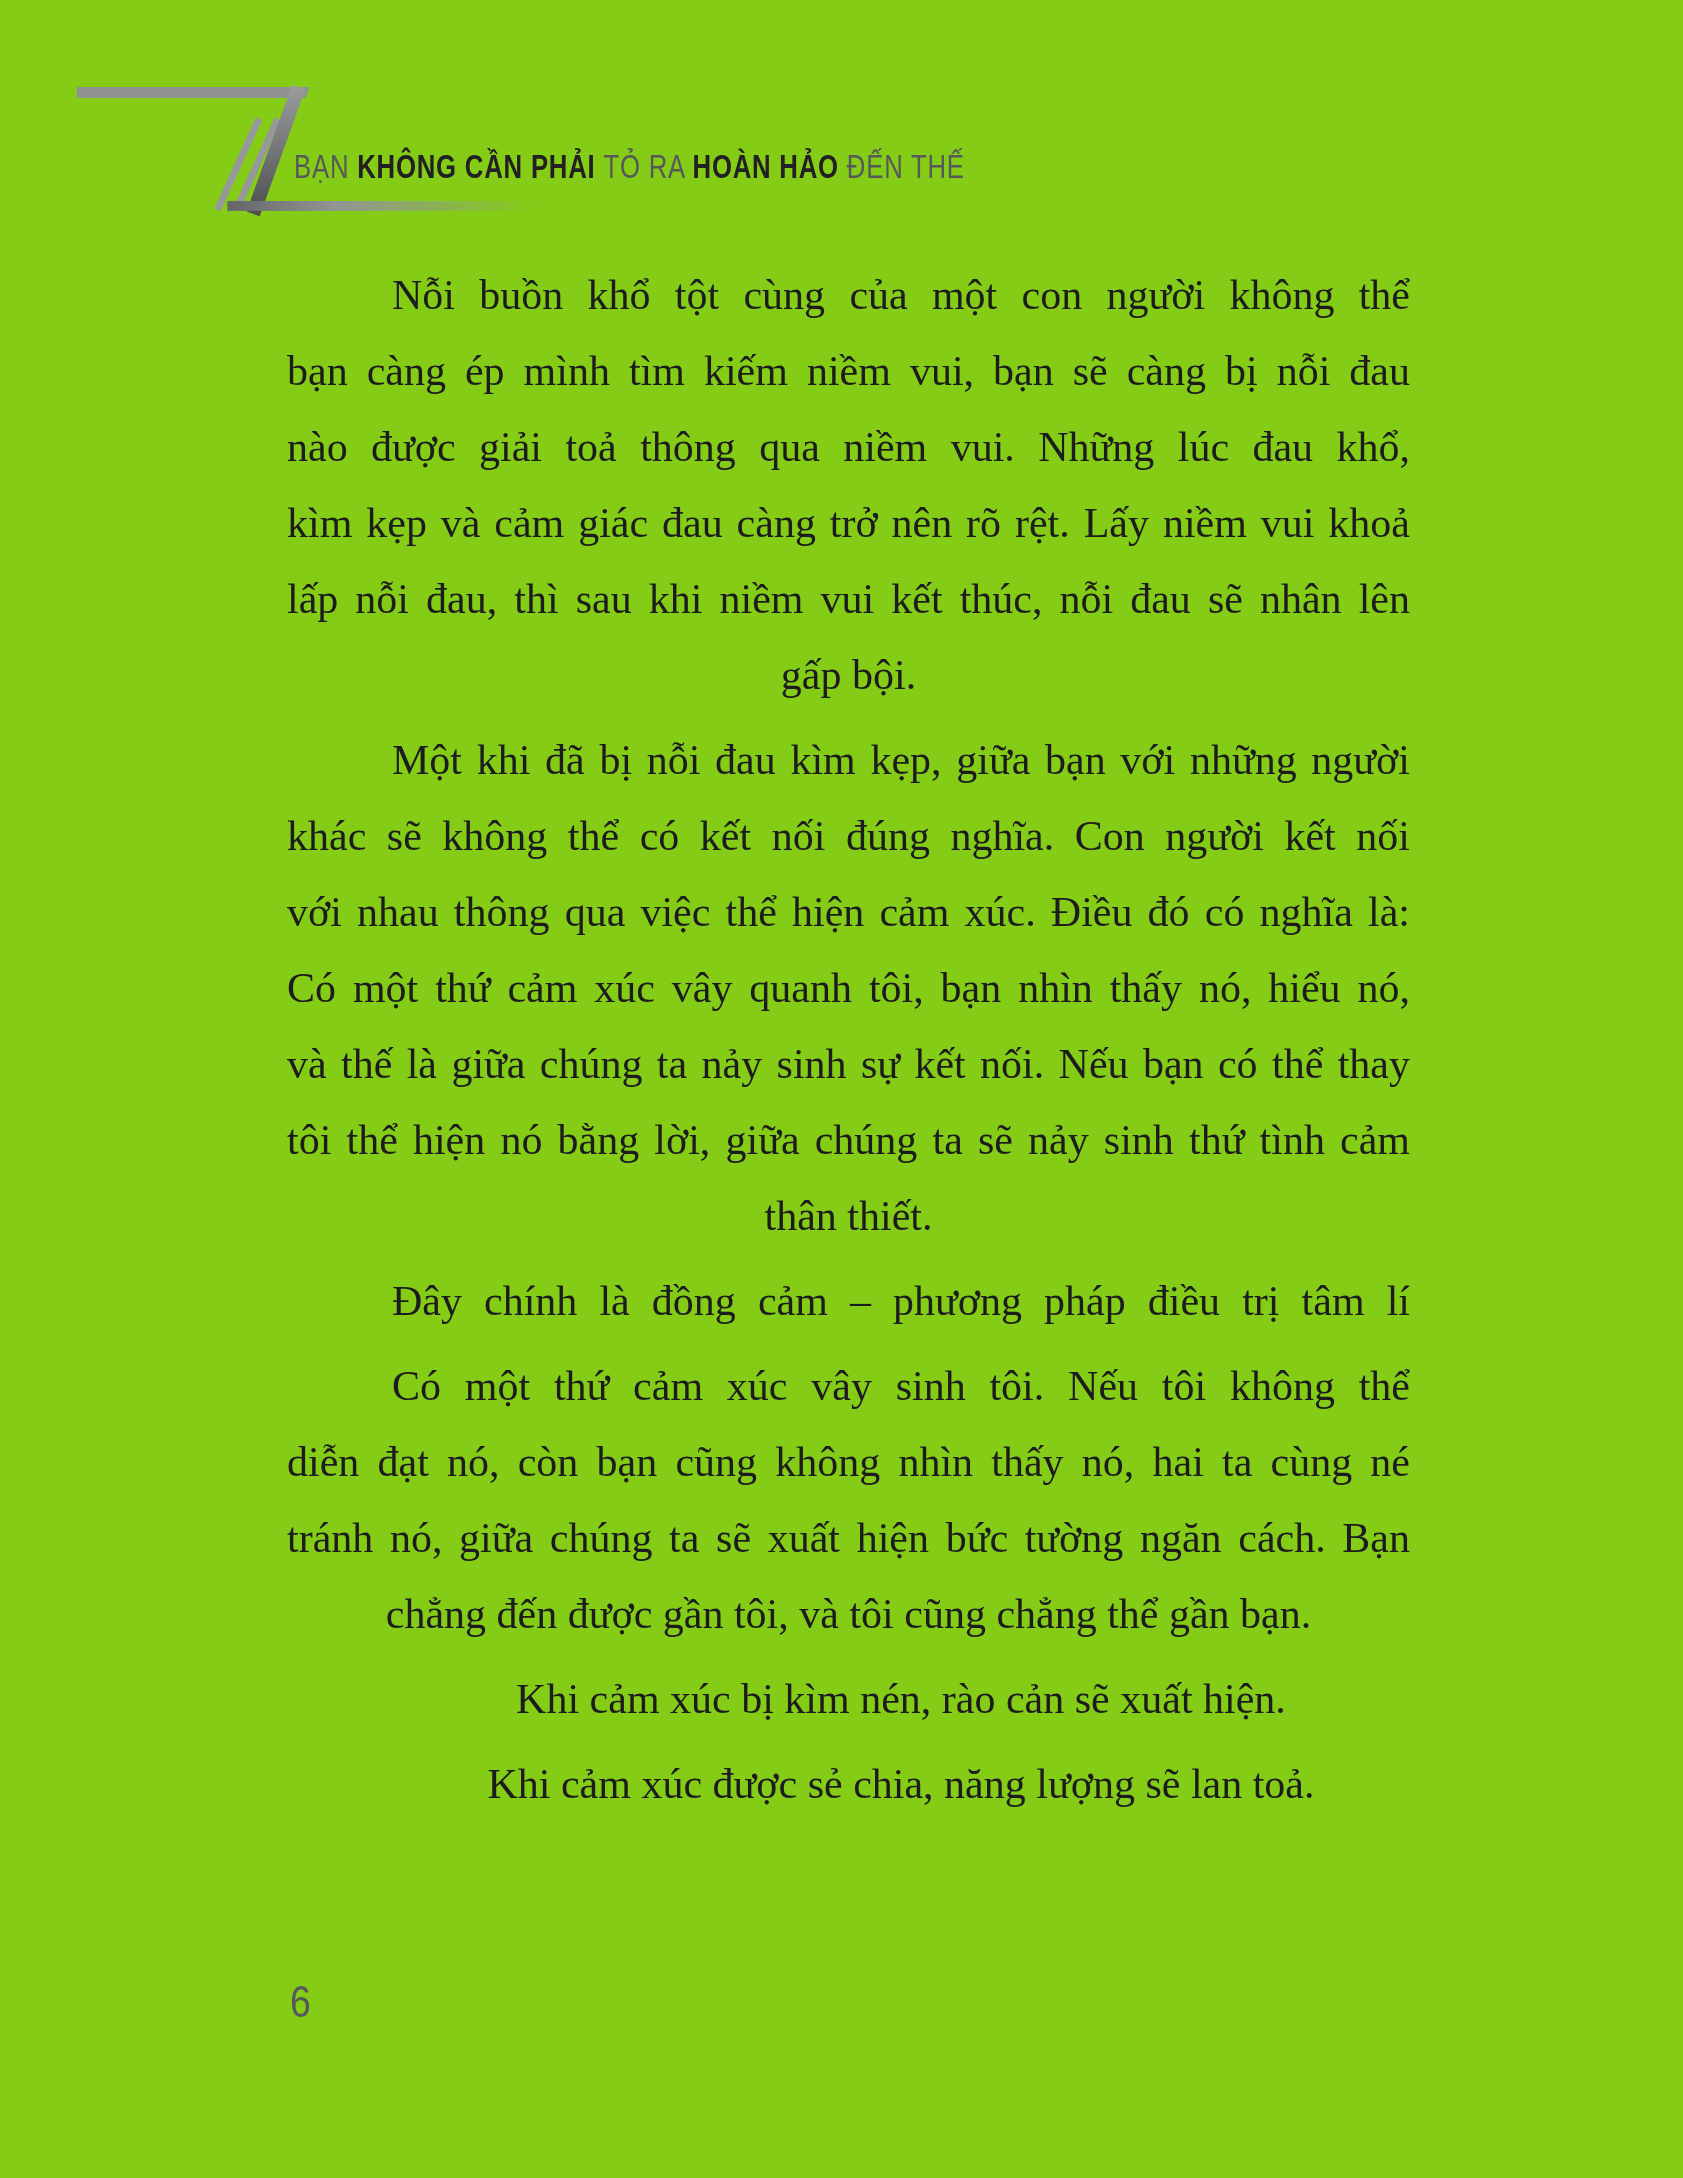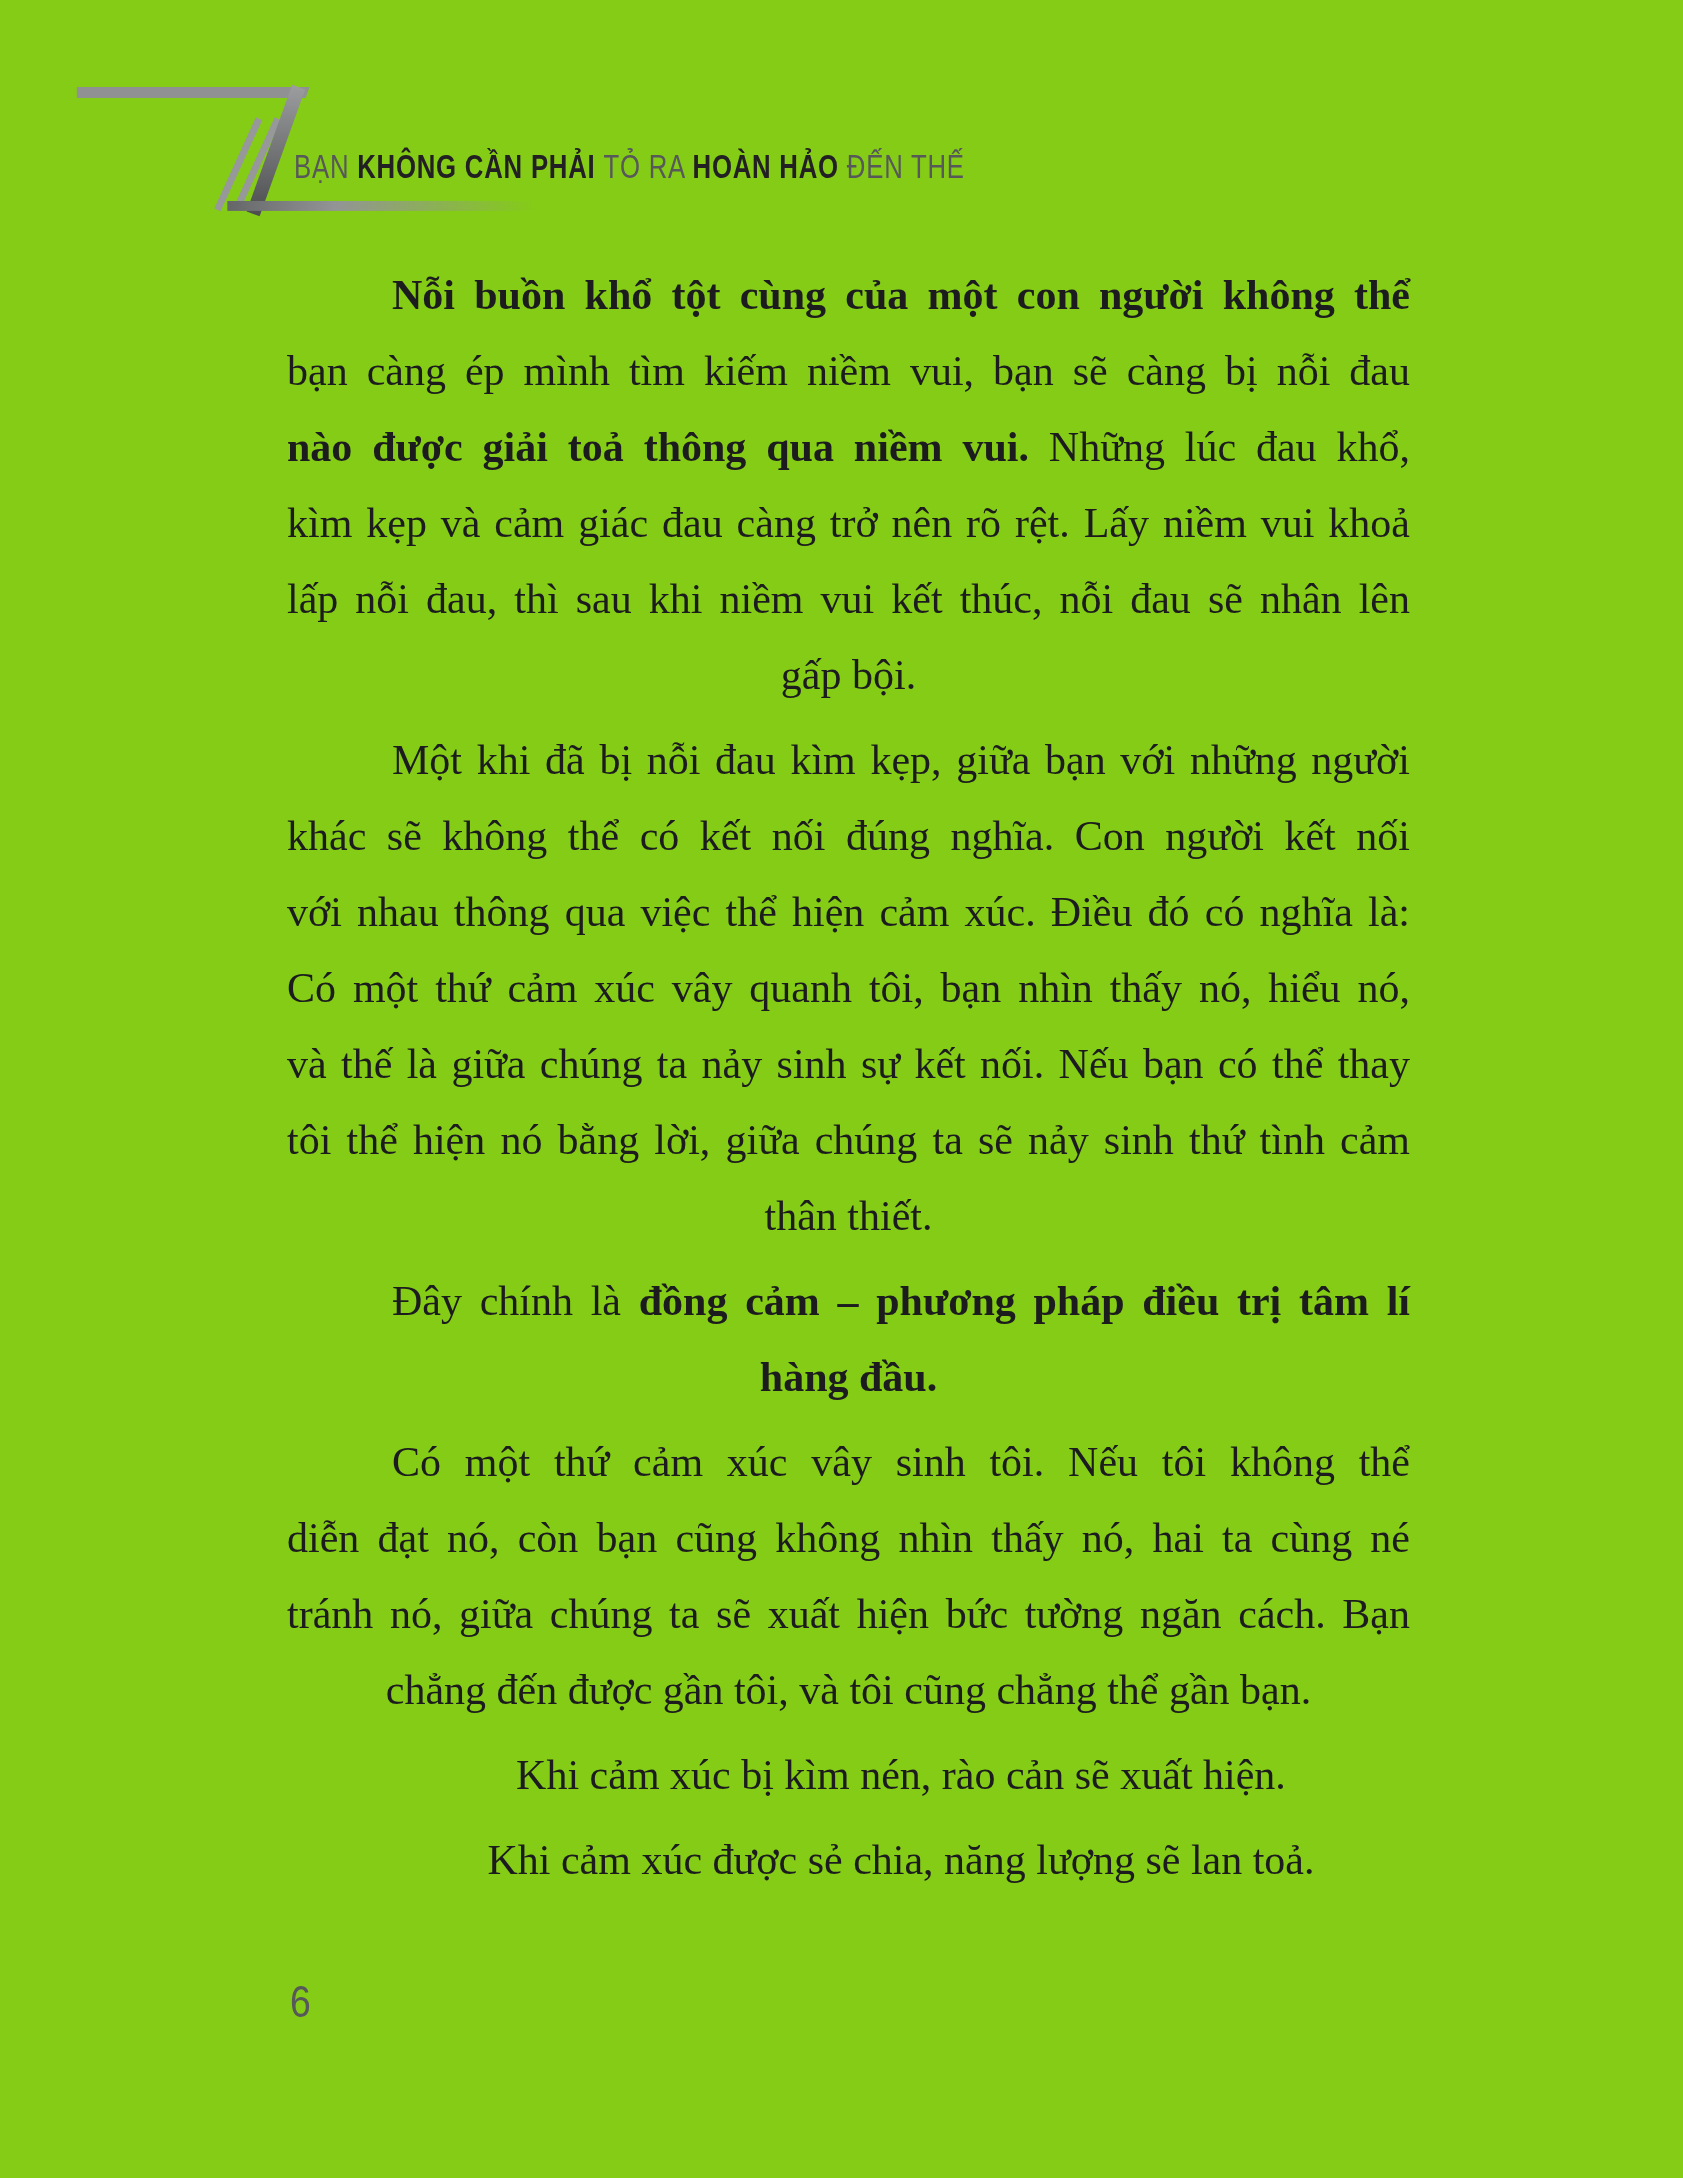--- a/index.html
+++ b/index.html
@@ -27,21 +27,21 @@
   
   .body-text {
     position:absolute; left:287px; top:257px; width:1123px;
     font-size:42px; color:#1c1c1e;
   }
   .para { margin:0; }
   .para + .para { margin-top:9px; }
   .line { height:76px; line-height:76px; text-align:center; }
   .line.jfy { text-align:justify; text-align-last:justify; }
   .line.ind { text-indent:105px; }
-  .line .bold { font-weight:700; }
+  .line .bold { font-weight:400; }
 
   
   .pagenum {
     position:absolute; left:290px; top:1980px;
     font-family:"Liberation Sans", sans-serif;
     font-size:44px; line-height:1;
     transform:scaleX(0.85); transform-origin:0 0;
   }
 </style>
 </head>
@@ -83,21 +83,20 @@
         <div class="line ind jfy"><span>Một khi đã bị nỗi đau kìm kẹp, giữa bạn với những người</span></div>
         <div class="line jfy"><span>khác sẽ không thể có kết nối đúng nghĩa. Con người kết nối</span></div>
         <div class="line jfy"><span>với nhau thông qua việc thể hiện cảm xúc. Điều đó có nghĩa là:</span></div>
         <div class="line jfy"><span>Có một thứ cảm xúc vây quanh tôi, bạn nhìn thấy nó, hiểu nó,</span></div>
         <div class="line jfy"><span>và thế là giữa chúng ta nảy sinh sự kết nối. Nếu bạn có thể thay</span></div>
         <div class="line jfy"><span>tôi thể hiện nó bằng lời, giữa chúng ta sẽ nảy sinh thứ tình cảm</span></div>
         <div class="line"><span>thân thiết.</span></div>
       </div>
       <div class="para">
         <div class="line ind jfy"><span>Đây chính là </span><span class="bold">đồng cảm – phương pháp điều trị tâm lí</span></div>
-        <div class="line"><span class="bold">hàng đầu.</span></div>
       </div>
       <div class="para">
         <div class="line ind jfy"><span>Có một thứ cảm xúc vây sinh tôi. Nếu tôi không thể</span></div>
         <div class="line jfy"><span>diễn đạt nó, còn bạn cũng không nhìn thấy nó, hai ta cùng né</span></div>
         <div class="line jfy"><span>tránh nó, giữa chúng ta sẽ xuất hiện bức tường ngăn cách. Bạn</span></div>
         <div class="line"><span>chẳng đến được gần tôi, và tôi cũng chẳng thể gần bạn.</span></div>
       </div>
       <div class="para">
         <div class="line ind"><span>Khi cảm xúc bị kìm nén, rào cản sẽ xuất hiện.</span></div>
       </div>

